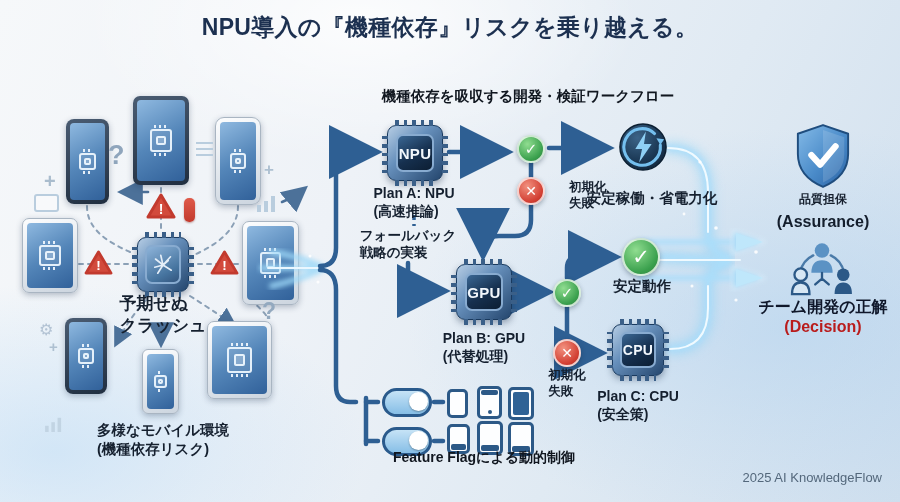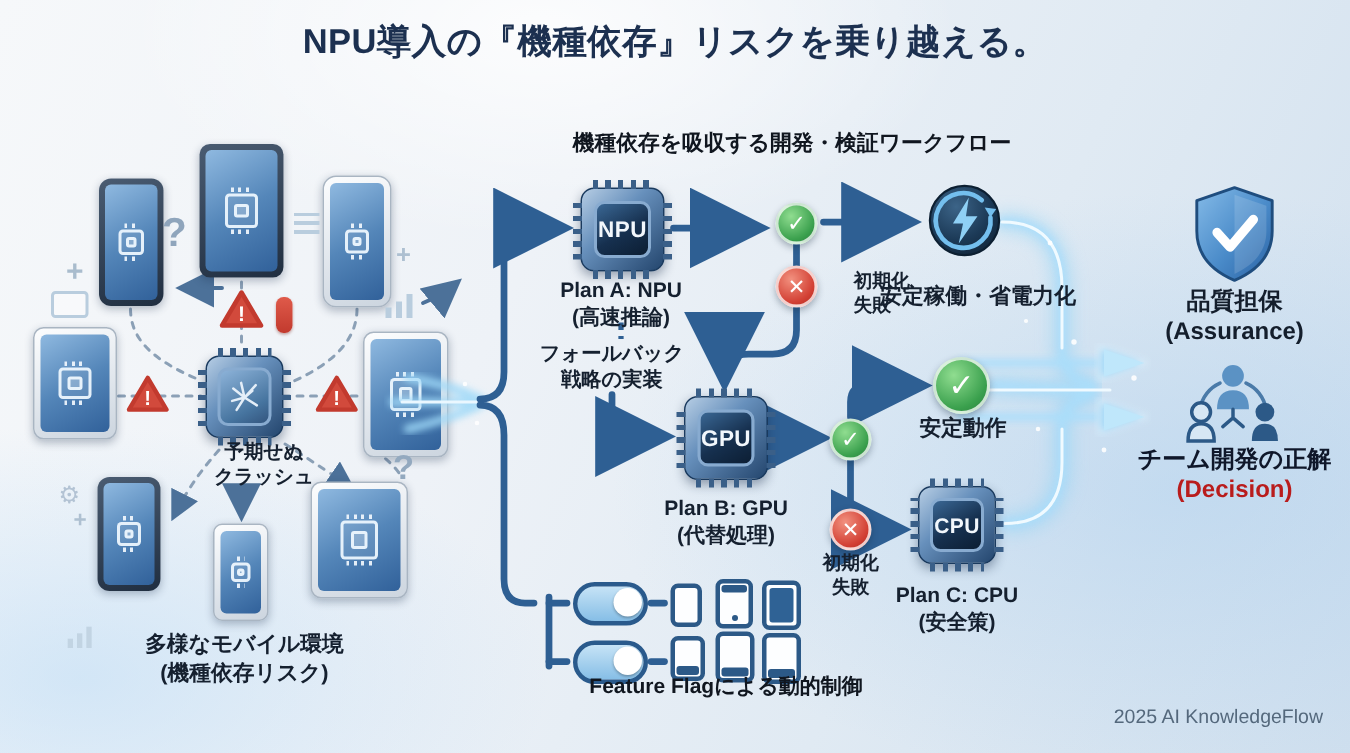--- a/index.html
+++ b/index.html
@@ -10,21 +10,21 @@
       radial-gradient(620px 320px at 88% 65%, rgba(168,205,238,.45), transparent 62%),
       radial-gradient(520px 280px at 6% 90%, rgba(185,218,245,.55), transparent 60%),
       radial-gradient(400px 200px at 40% 4%, rgba(255,255,255,.8), transparent 70%),
       linear-gradient(115deg,#f6f8fa 0%,#eef2f7 38%,#e0eaf3 68%,#cfdfee 100%);
   }
   #canvas{position:relative;width:900px;height:424px;}
   .abs{position:absolute;}
   svg.layer{position:absolute;left:0;top:0;pointer-events:none;}
 
   
-  .txt{position:absolute;font-weight:700;color:#15202f;text-align:center;
+  .txt{position:absolute;font-weight:700;color:#15202f;
        transform:translateX(-50%);line-height:1.28;white-space:nowrap;}
   .title{position:absolute;left:450px;top:12px;transform:translateX(-50%);
          text-align:center;font-weight:700;font-size:23px;line-height:1.35;
          color:#1c3050;white-space:nowrap;letter-spacing:.3px;}
   .footer{position:absolute;right:18px;top:470px;font-size:13px;color:#54687c;font-weight:400;}
 
   
   .proc{position:absolute;border-radius:9px;
         background:linear-gradient(135deg,#b6cde4 0%,#6790bc 40%,#24466e 100%);
         border:1px solid #1a3a5e;box-shadow:0 3px 7px rgba(20,40,70,.4);
@@ -217,21 +217,21 @@
     </svg>
   </div>
   <div class="abs" style="left:44px;top:416px">
     <svg width="20" height="16" viewBox="0 0 22 18">
       <rect x="1" y="11" width="4" height="7" fill="#c2d4e3"></rect>
         <rect x="8" y="7" width="4" height="11" fill="#c2d4e3"></rect>
         <rect x="15" y="2" width="4" height="16" fill="#c2d4e3"></rect>
     </svg>
   </div>
 
-  <div class="txt" style="left:176px;top:293px;font-size:13px">
+  <div class="txt" style="left:163px;top:293px;font-size:17px">
     <div>予期せぬ</div>
     <div>クラッシュ</div>
   </div>
   <div class="txt" style="left:163px;top:421px;font-size:14.5px">
     <div>多様なモバイル環境</div>
     <div>(機種依存リスク)</div>
   </div>
 
   <svg class="layer" width="900" height="502">
     <defs>
@@ -414,21 +414,21 @@
           <stop offset="0%" stop-color="#85bbe8"></stop>
             <stop offset="55%" stop-color="#4a8bc9"></stop>
             <stop offset="100%" stop-color="#2a62a4"></stop>
         </linearGradient>
       </defs>
       <path d="M30 2 L56 11 V32 C56 50 44 60 30 66 C16 60 4 50 4 32 V11 Z" fill="url(#gsh)" stroke="#1f4d7e" stroke-width="2" stroke-linejoin="round"></path>
       <path d="M30 7 L52 14.5 V32 C52 47 42 56 30 61.5 Z" fill="rgba(255,255,255,.14)"></path>
       <path d="M18 33 L27 43 L43 24" stroke="#ffffff" stroke-width="6.5" fill="none" stroke-linecap="round" stroke-linejoin="round"></path>
     </svg>
   </div>
-  <div class="txt" style="left:823px;top:192px;font-size:16px;color:#141e2c">品質担保</div>
+  <div class="txt" style="left:823px;top:192px;font-size:12px;color:#141e2c">品質担保</div>
   <div class="txt" style="left:823px;top:212px;font-size:16px;color:#141e2c">(Assurance)</div>
 
   <div class="abs" style="left:787px;top:238px">
     <svg width="70" height="58" viewBox="0 0 70 60">
       <path d="M12 36 Q15 23 26 18" stroke="#4a7aa8" stroke-width="2.5" fill="none" stroke-linecap="round"></path>
       <path d="M58 36 Q55 23 44 18" stroke="#4a7aa8" stroke-width="2.5" fill="none" stroke-linecap="round"></path>
       <circle cx="35" cy="13" r="7.5" fill="#5b92c4"></circle>
       <path d="M24 36 Q24 23 35 23 Q46 23 46 36 Z" fill="#5b92c4"></path>
       <path d="M35 36 L35 42 M35 42 L28 48 M35 42 L42 48" stroke="#2c5987" stroke-width="2.4" fill="none" stroke-linecap="round"></path>
       <circle cx="13" cy="38" r="6.5" fill="#d7e7f4" stroke="#2c5987" stroke-width="2.4"></circle>

